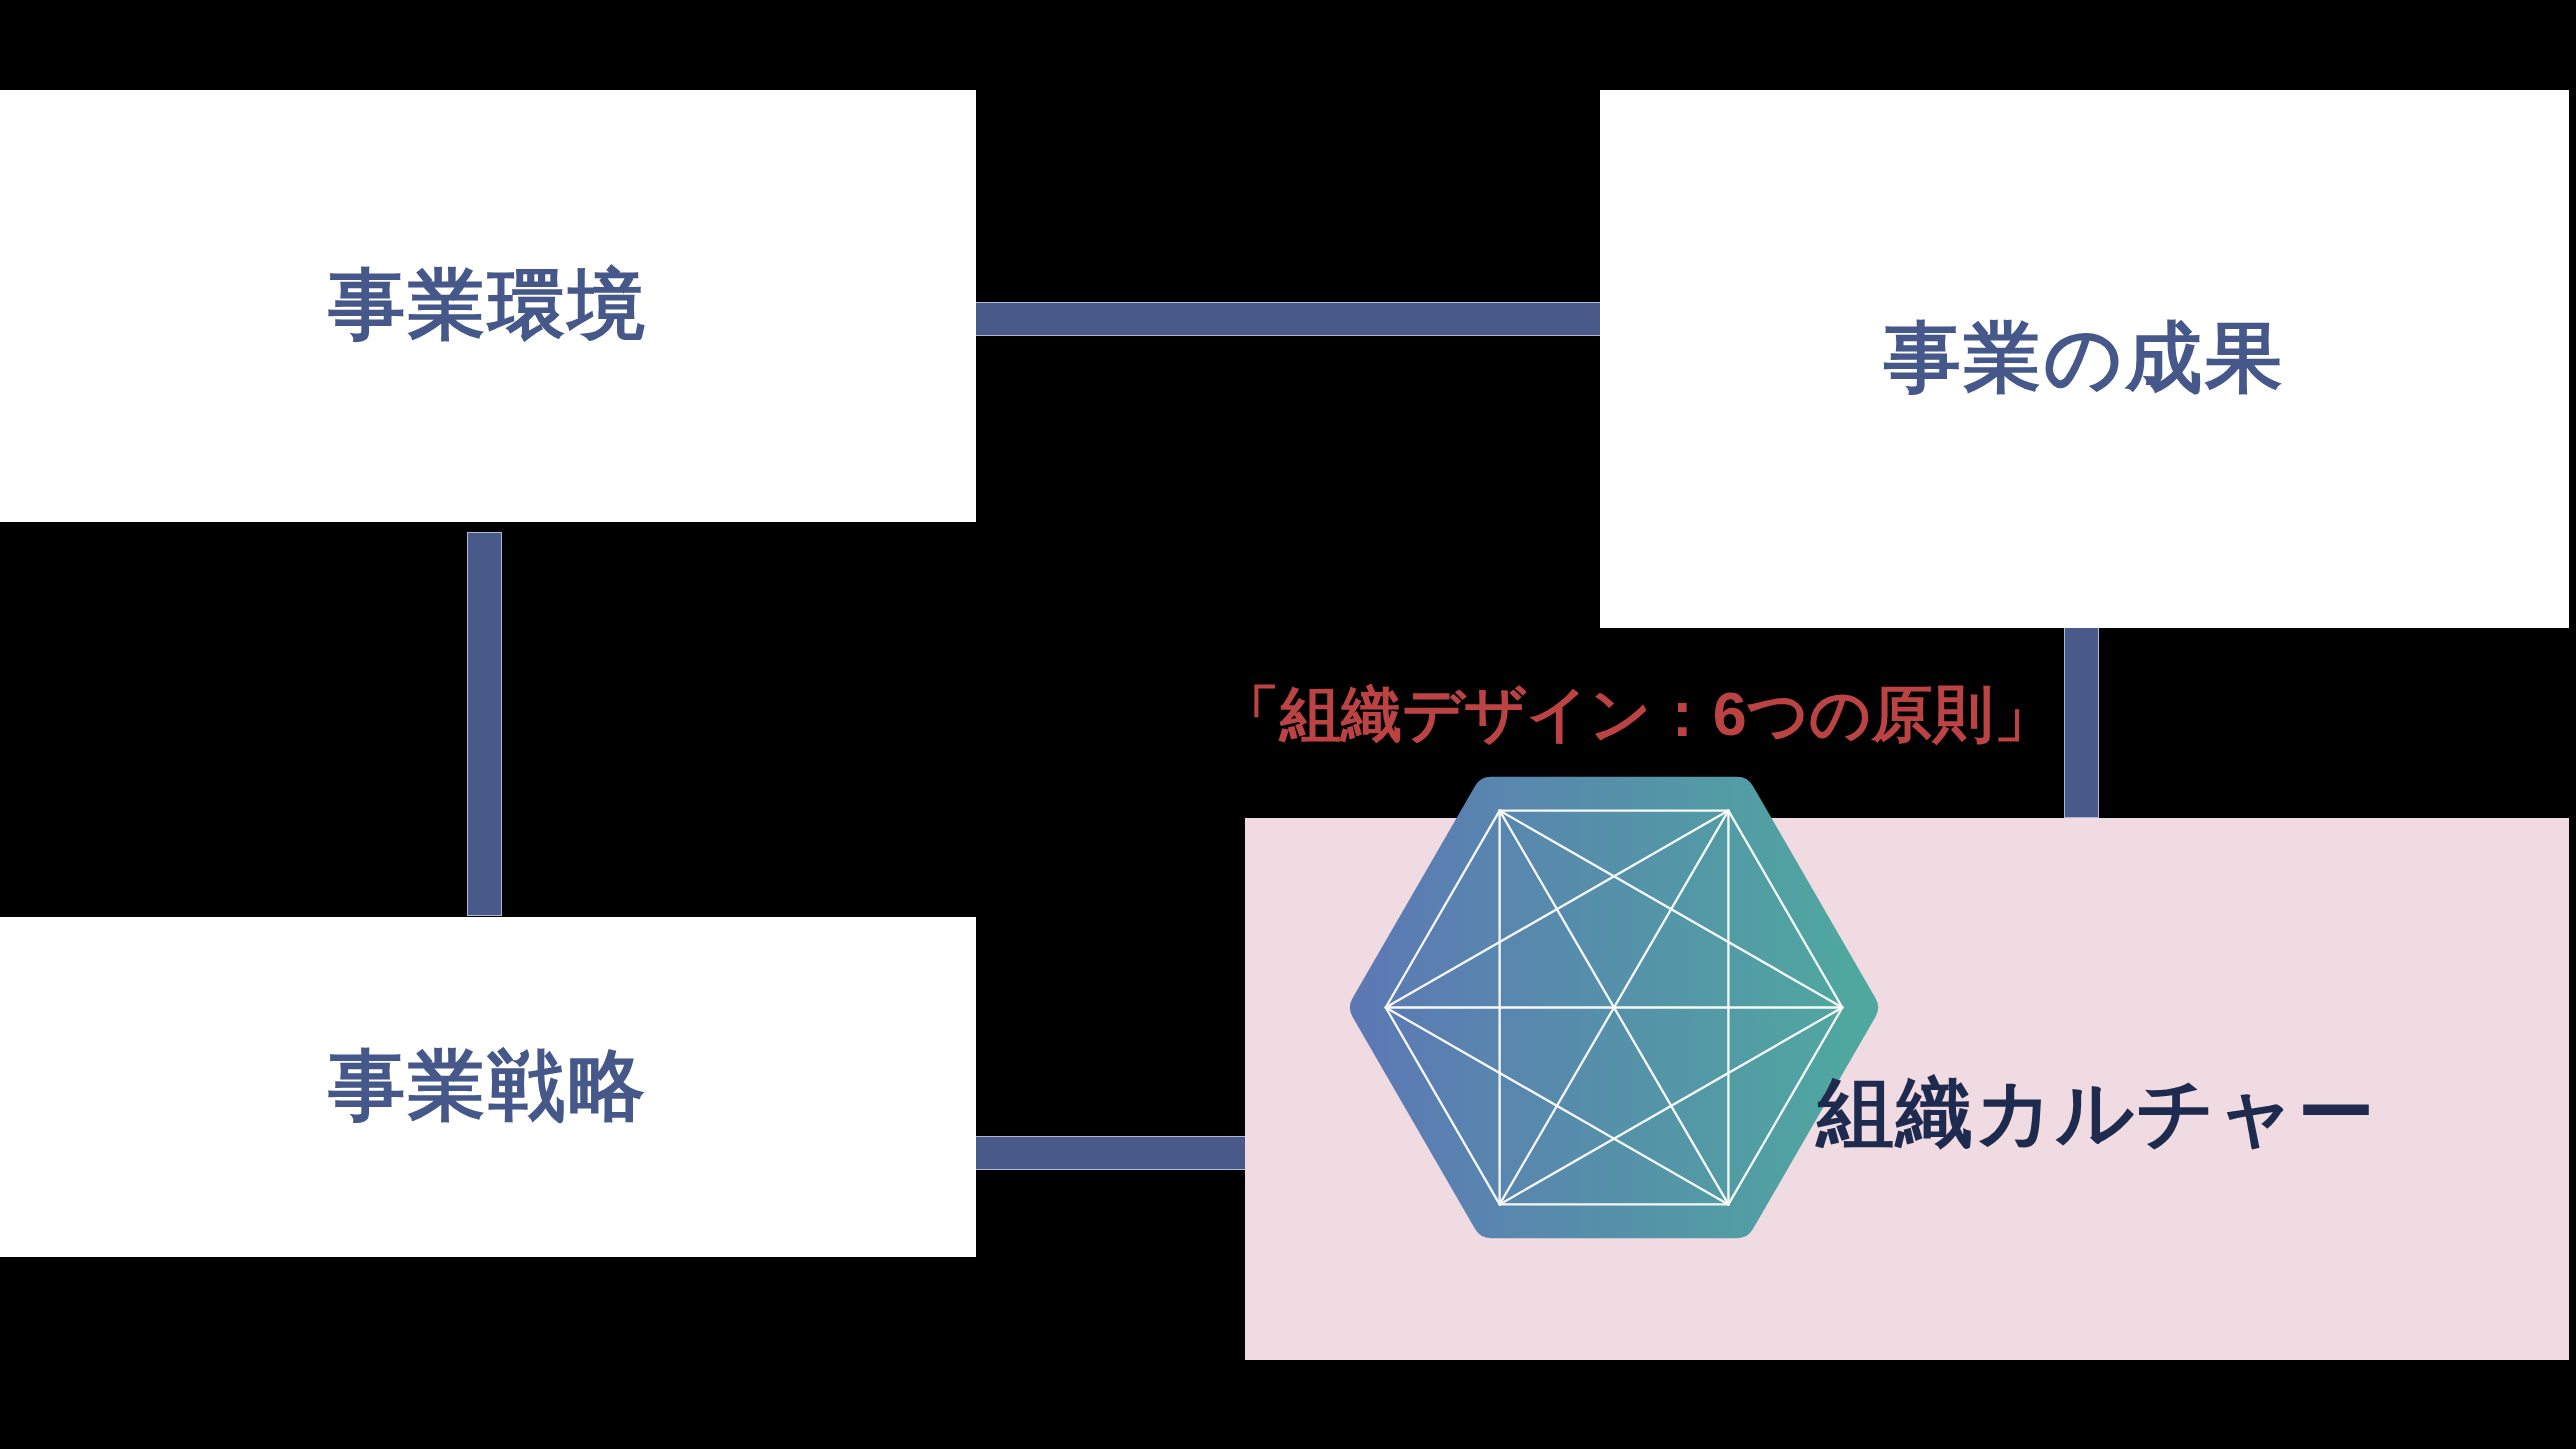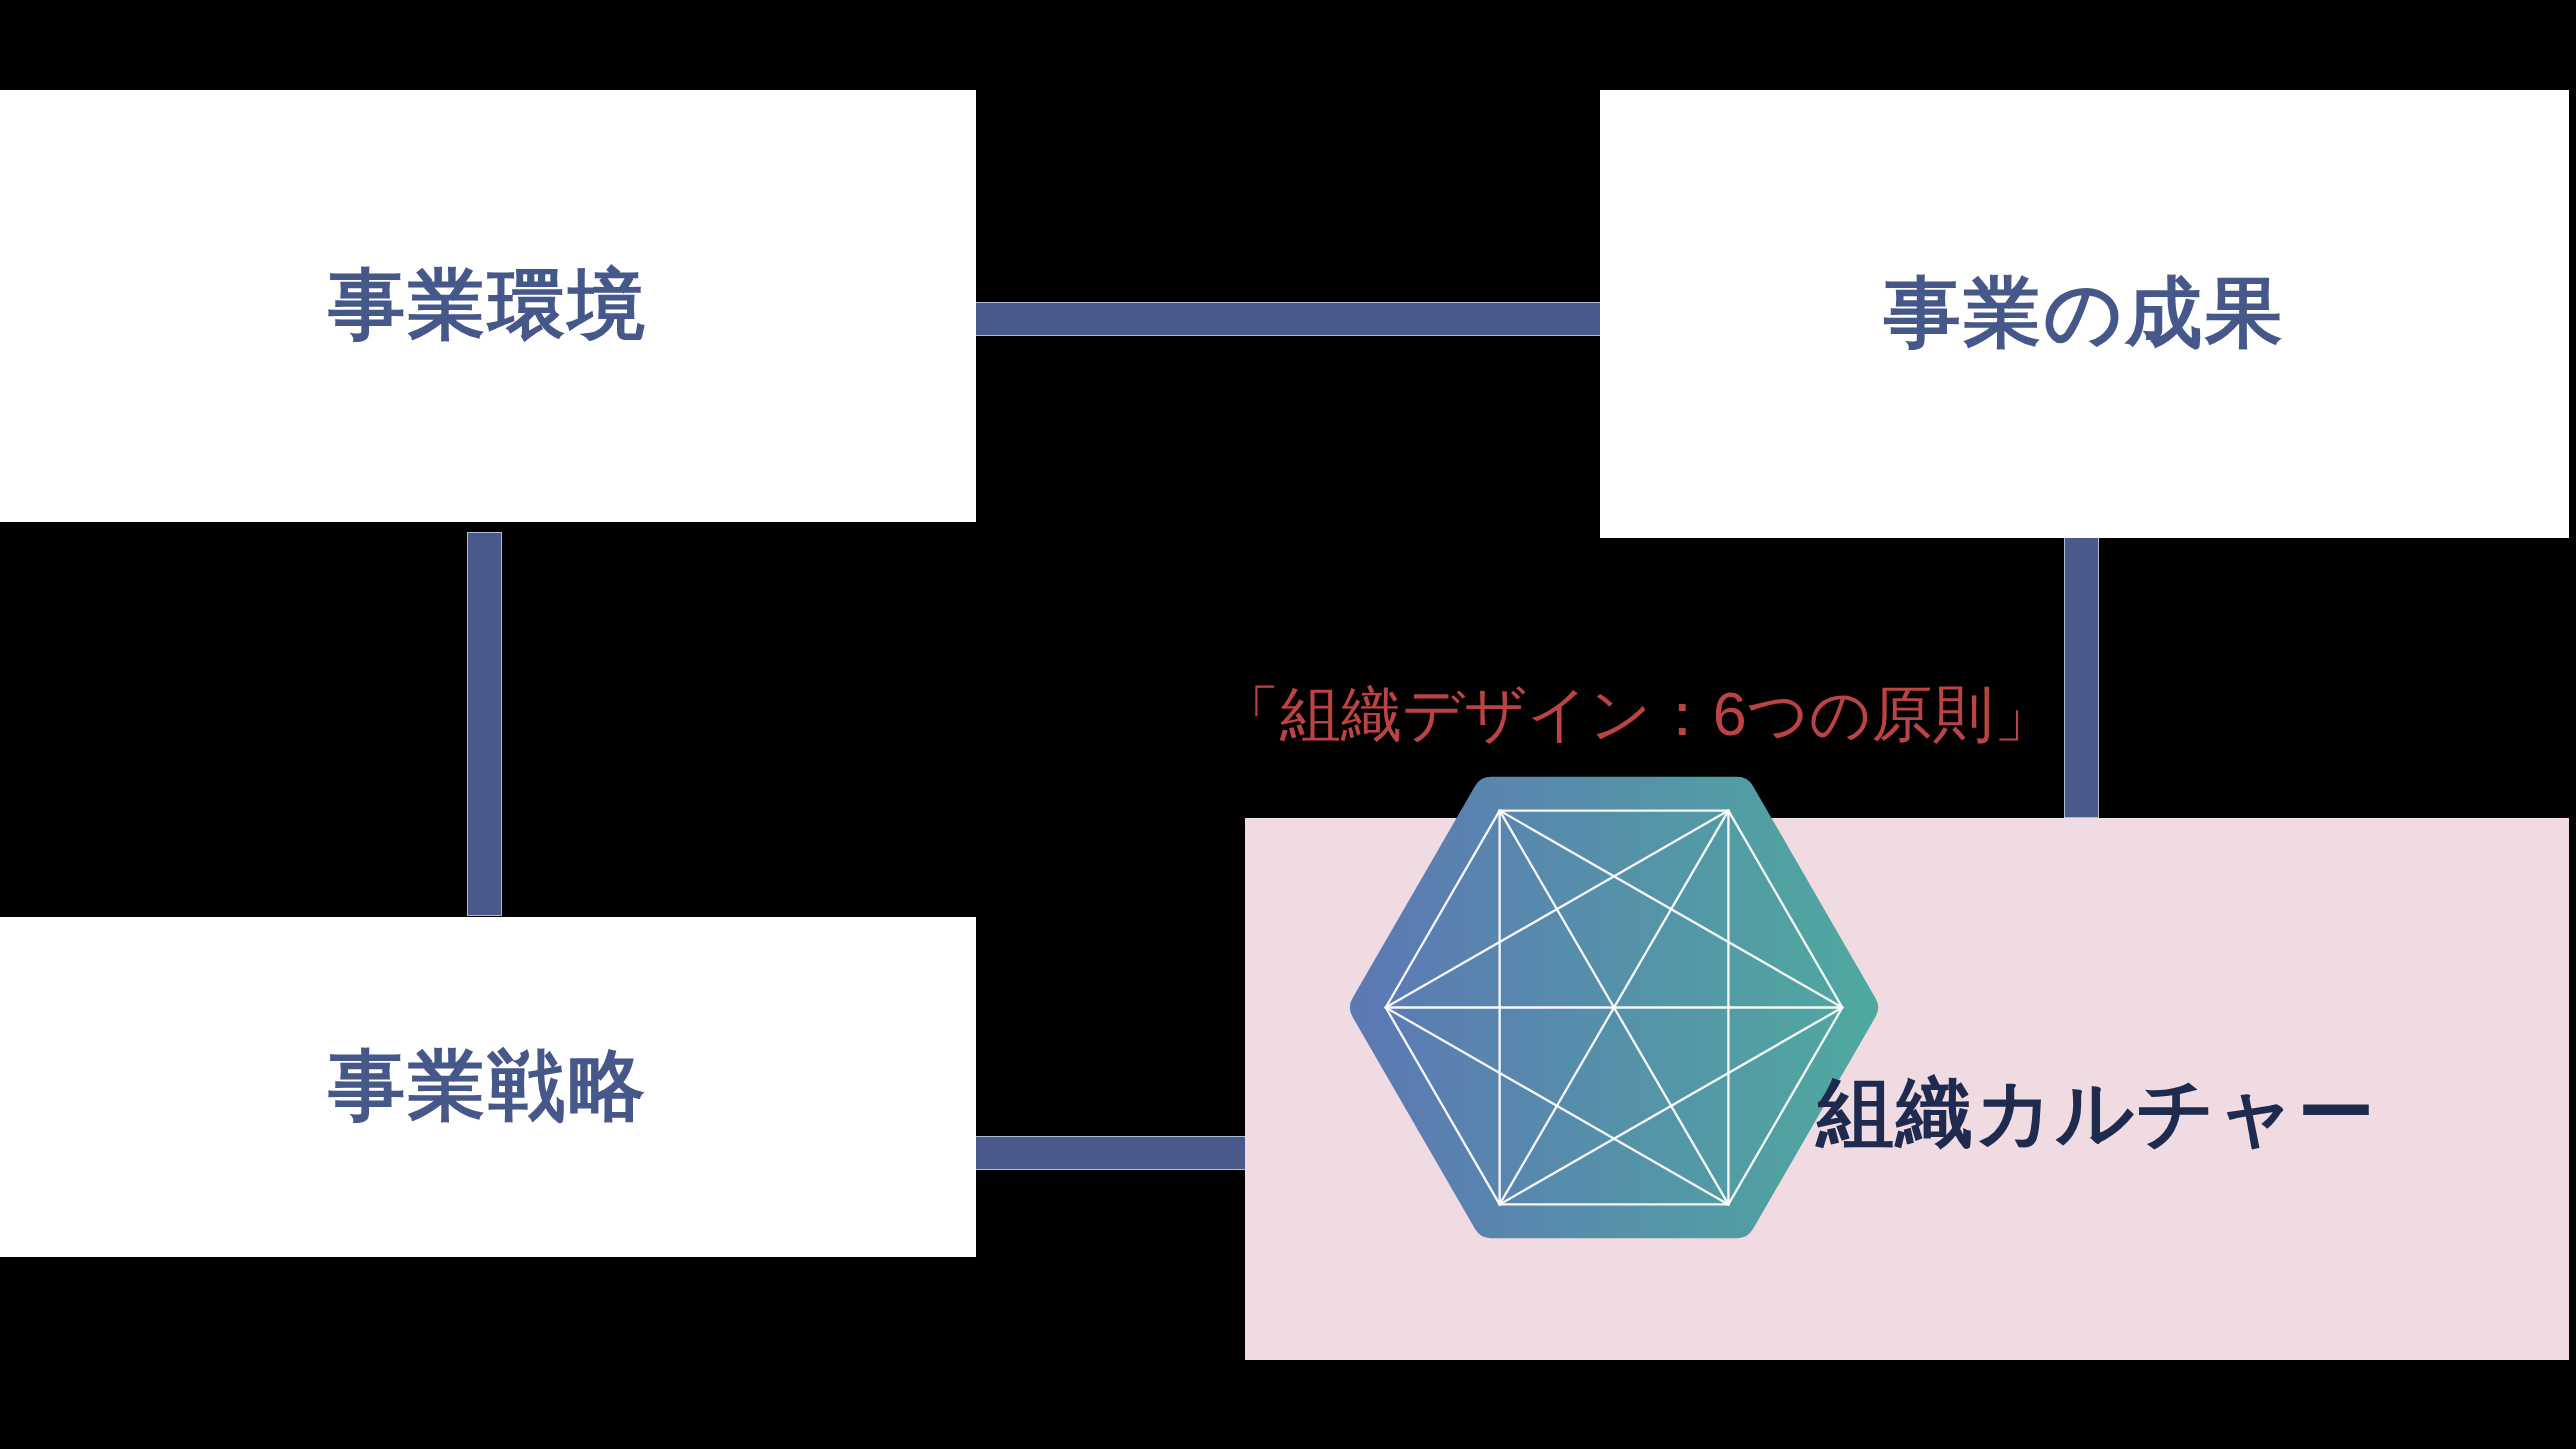--- a/index.html
+++ b/index.html
@@ -15,41 +15,41 @@
     background:#ffffff;
     display:flex;align-items:center;justify-content:center;
   }
   .box-label{
     font-size:77px;font-weight:bold;
     letter-spacing:2.9px;
     color:var(--box_label_blue,#46588A);
     white-space:nowrap;
   }
   #box-business-environment{left:0;top:90px;width:976px;height:432px;}
-  #box-business-outcome{left:1600px;top:90px;width:969px;height:448px;}
+  #box-business-outcome{left:1600px;top:90px;width:969px;height:538px;}
   #box-business-strategy{left:0;top:917px;width:976px;height:340px;}
   #box-org-culture{
     position:absolute;
     left:1245px;top:818px;width:1324px;height:542px;
     background:var(--culture_panel_pink,#F0DBE3);
   }
   .connector{
     position:absolute;
     background:var(--connector_blue,#48598A);
     border:1.9px solid rgba(196,203,224,0.85);
     box-sizing:border-box;
   }
   #connector-top-horizontal{left:974px;top:302px;width:629px;height:34px;}
   #connector-left-vertical{left:467px;top:532px;width:35px;height:384px;}
   #connector-right-vertical{left:2064px;top:532px;width:35px;height:286px;}
   #connector-bottom-horizontal{left:974px;top:1136px;width:273px;height:34px;}
   #org-design-annotation{
     position:absolute;
     left:1219px;top:674px;
-    font-size:61px;font-weight:normal;
+    font-size:61px;font-weight:bold;
     color:var(--annotation_red,#BC4343);
     white-space:nowrap;
     letter-spacing:0px;
   }
   #org-culture-label{
     position:absolute;
     left:1817px;top:1062px;
     font-size:77px;font-weight:bold;
     letter-spacing:1.9px;
     color:var(--culture_label_navy,#1E2A4E);

